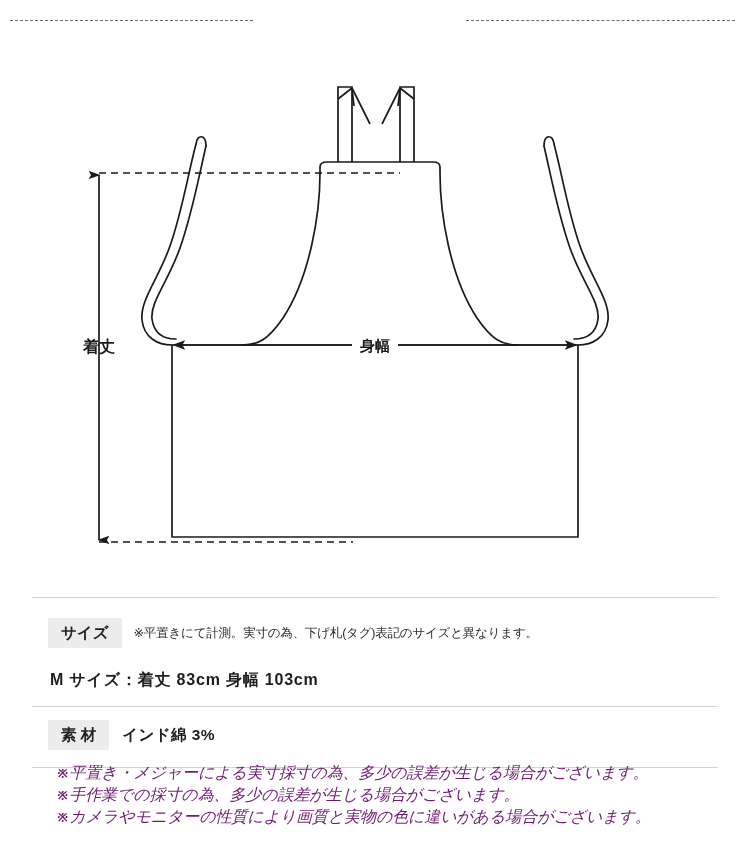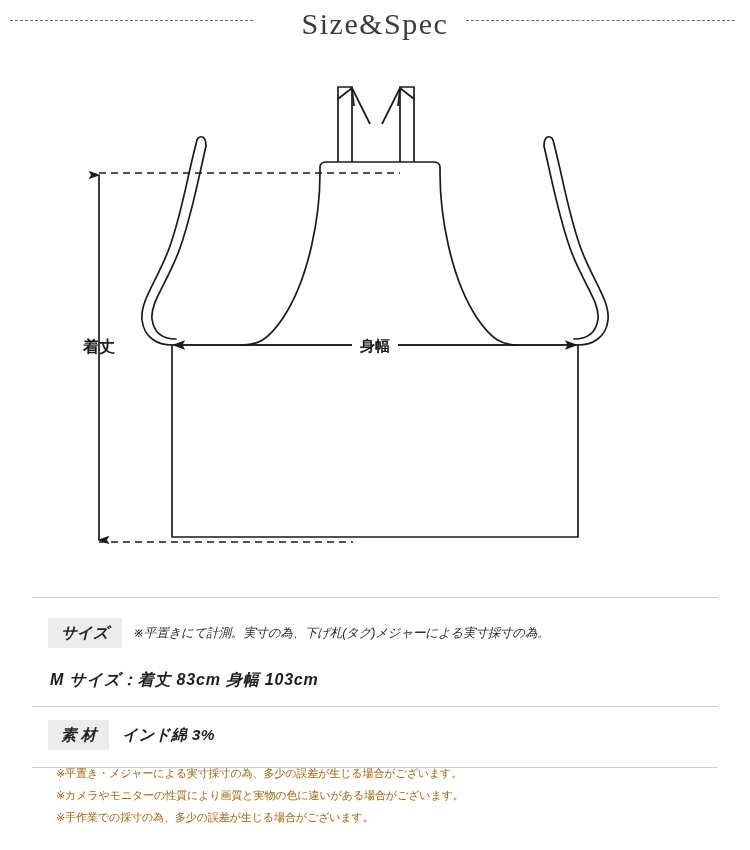--- a/index.html
+++ b/index.html
@@ -55,21 +55,20 @@
     height: 535px;
   }
   #diagram-svg { display: block; }
 
   
   #spec-block {
     position: absolute;
     left: 0;
     top: 597px;
     width: 750px;
-    font-style: italic;
   }
   .hrule {
     height: 0;
     border-top: 1px solid #d2d2d2;
     margin: 0 32px;
   }
   .spec-row {
     display: flex;
     align-items: center;
     padding: 0 0 0 48px;
@@ -119,33 +118,33 @@
   
   #footnotes {
     position: absolute;
     left: 0;
     top: 762px;
     width: 750px;
     padding-left: 56px;
     box-sizing: border-box;
   }
   .footnote {
-    font-size: 11px;
+    font-size: 16px;
     line-height: 22px;
-    color: #a16207;
+    color: #701a75;
     white-space: nowrap;
     letter-spacing: -0.1px;
+    font-style: italic;
   }
 </style>
 </head>
 <body>
 
 <div id="title-block">
   <div class="title-rule" id="title-rule-left"></div>
-  <div id="title-text">Size&amp;Spec</div>
   <div class="title-rule" id="title-rule-right"></div>
 </div>
 
 <div id="diagram-block">
   <svg id="diagram-svg" width="750" height="535" viewBox="0 0 750 535" xmlns="http://www.w3.org/2000/svg">
     <defs>
       <marker id="arrUp" markerWidth="12" markerHeight="12" refX="5" refY="1.5" orient="auto" markerUnits="userSpaceOnUse">
         <path d="M5,0 L9.2,12 L5,9.4 L0.8,12 Z" fill="#1a1a1a"></path>
       </marker>
       <marker id="arrDown" markerWidth="12" markerHeight="12" refX="5" refY="10.5" orient="auto" markerUnits="userSpaceOnUse">
@@ -239,32 +238,32 @@
     <text x="375" y="289" text-anchor="middle" font-family="'Liberation Sans','DejaVu Sans',sans-serif" font-size="15" font-weight="bold" fill="#1a1a1a">身幅</text>
   </svg>
 </div>
 
 <div id="spec-block">
 
   <div class="hrule"></div>
 
   <div class="spec-row" id="size-row">
     <span class="badge">サイズ</span>
-    <span class="badge-note">※平置きにて計測。実寸の為、下げ札(タグ)メジャーによる実寸採寸の為。</span>
+    <span class="badge-note">※平置きにて計測。実寸の為、下げ札(タグ)表記のサイズと異なります。</span>
   </div>
 
   <div id="size-measure">M サイズ：着丈 83cm 身幅 103cm</div>
 
   <div class="hrule" id="size-divider"></div>
 
   <div class="spec-row" id="material-row">
     <span class="badge">素 材</span>
     <span class="badge-value">インド綿 3%</span>
   </div>
 
   <div class="hrule" id="material-divider"></div>
 </div>
 
 <div id="footnotes">
   <div class="footnote">※平置き・メジャーによる実寸採寸の為、多少の誤差が生じる場合がございます。</div>
+  <div class="footnote">※手作業での採寸の為、多少の誤差が生じる場合がございます。</div>
   <div class="footnote">※カメラやモニターの性質により画質と実物の色に違いがある場合がございます。</div>
-  <div class="footnote">※手作業での採寸の為、多少の誤差が生じる場合がございます。</div>
 </div>
 
 </body></html>

